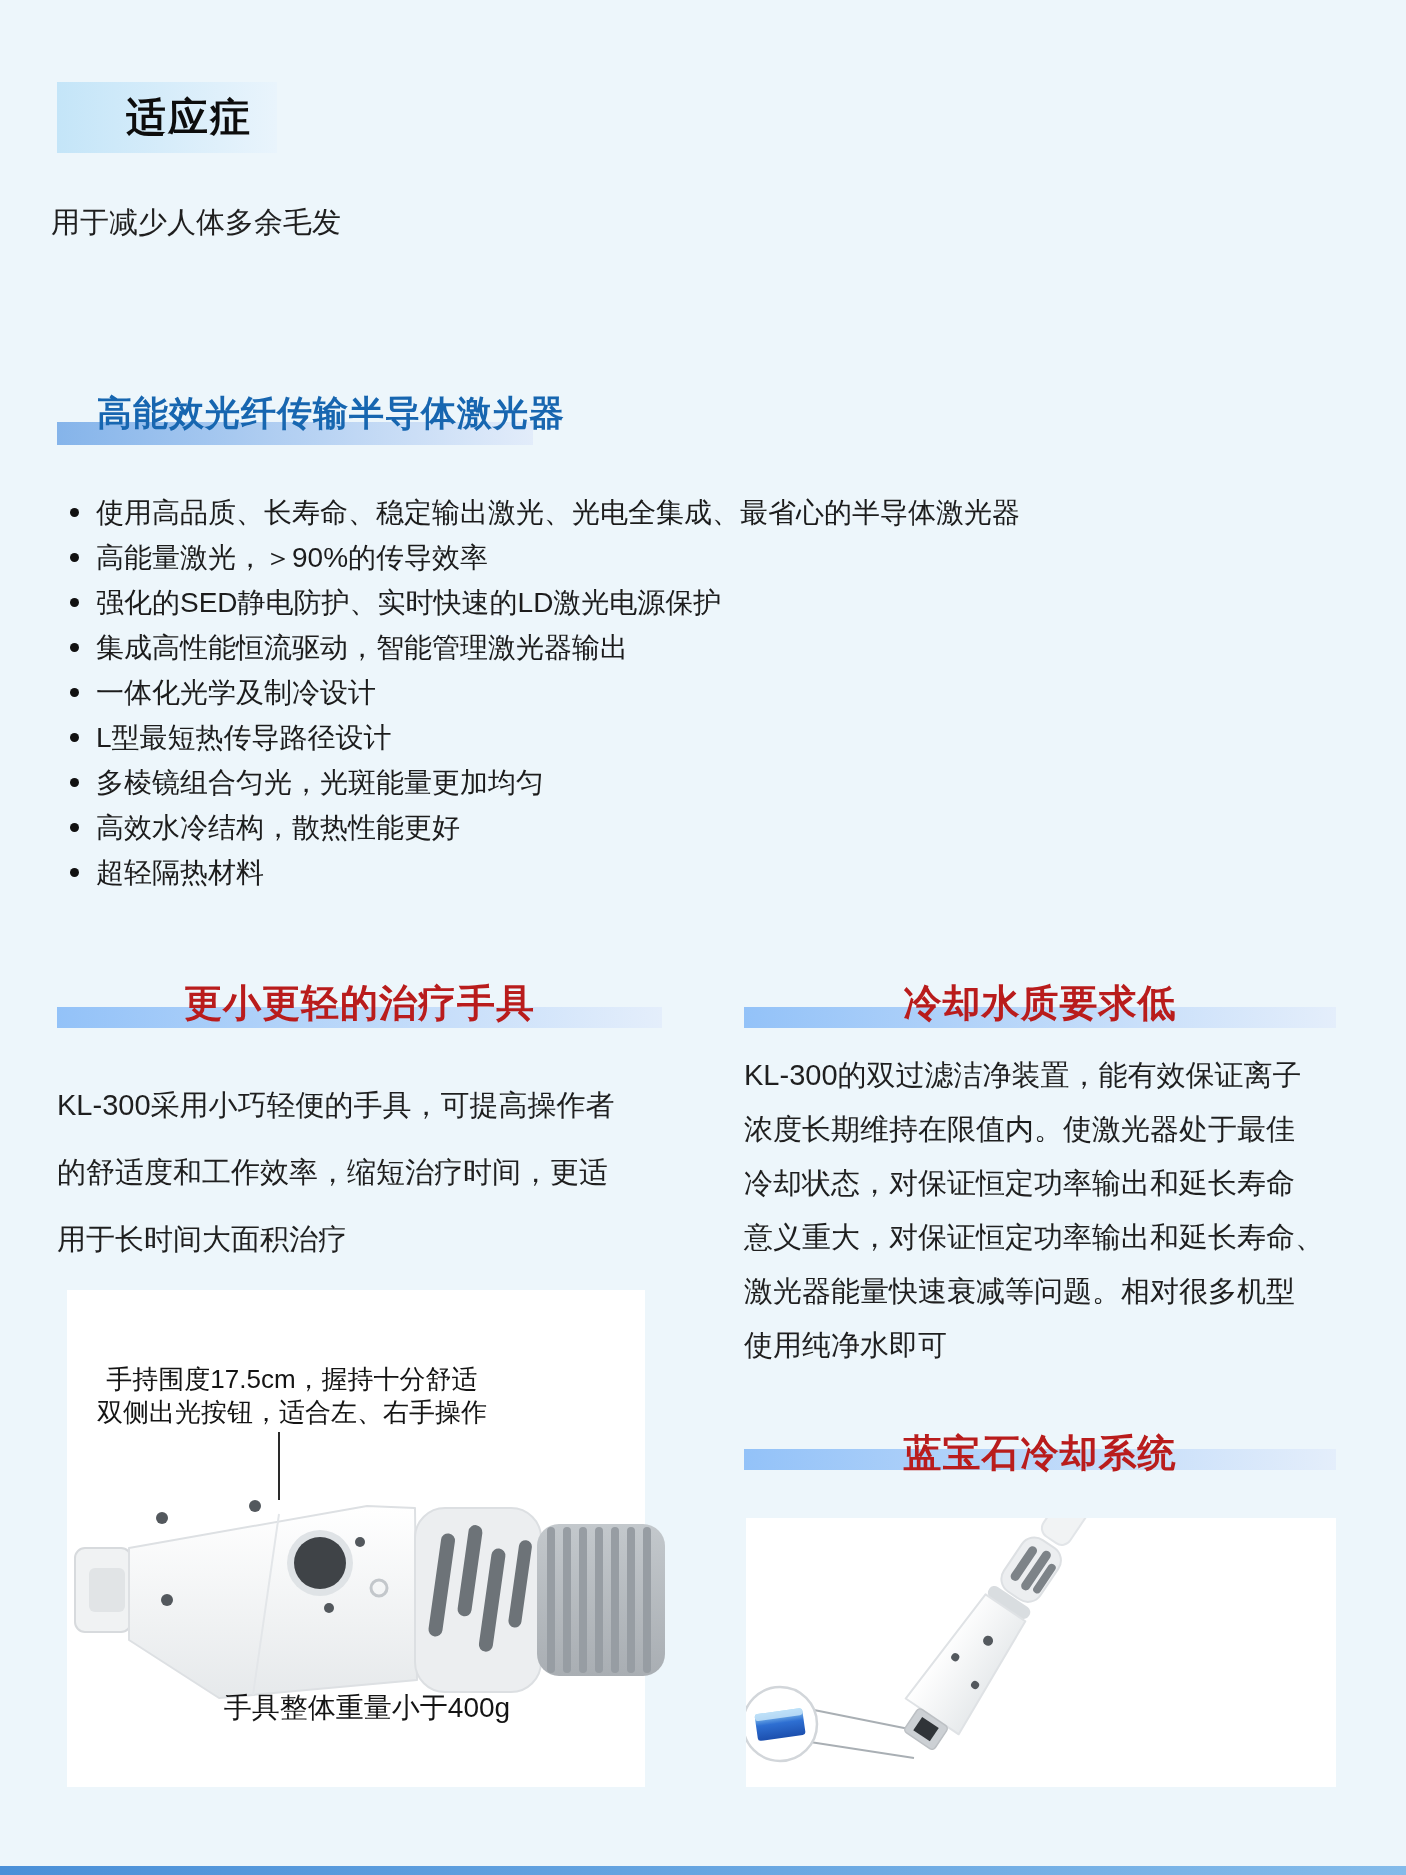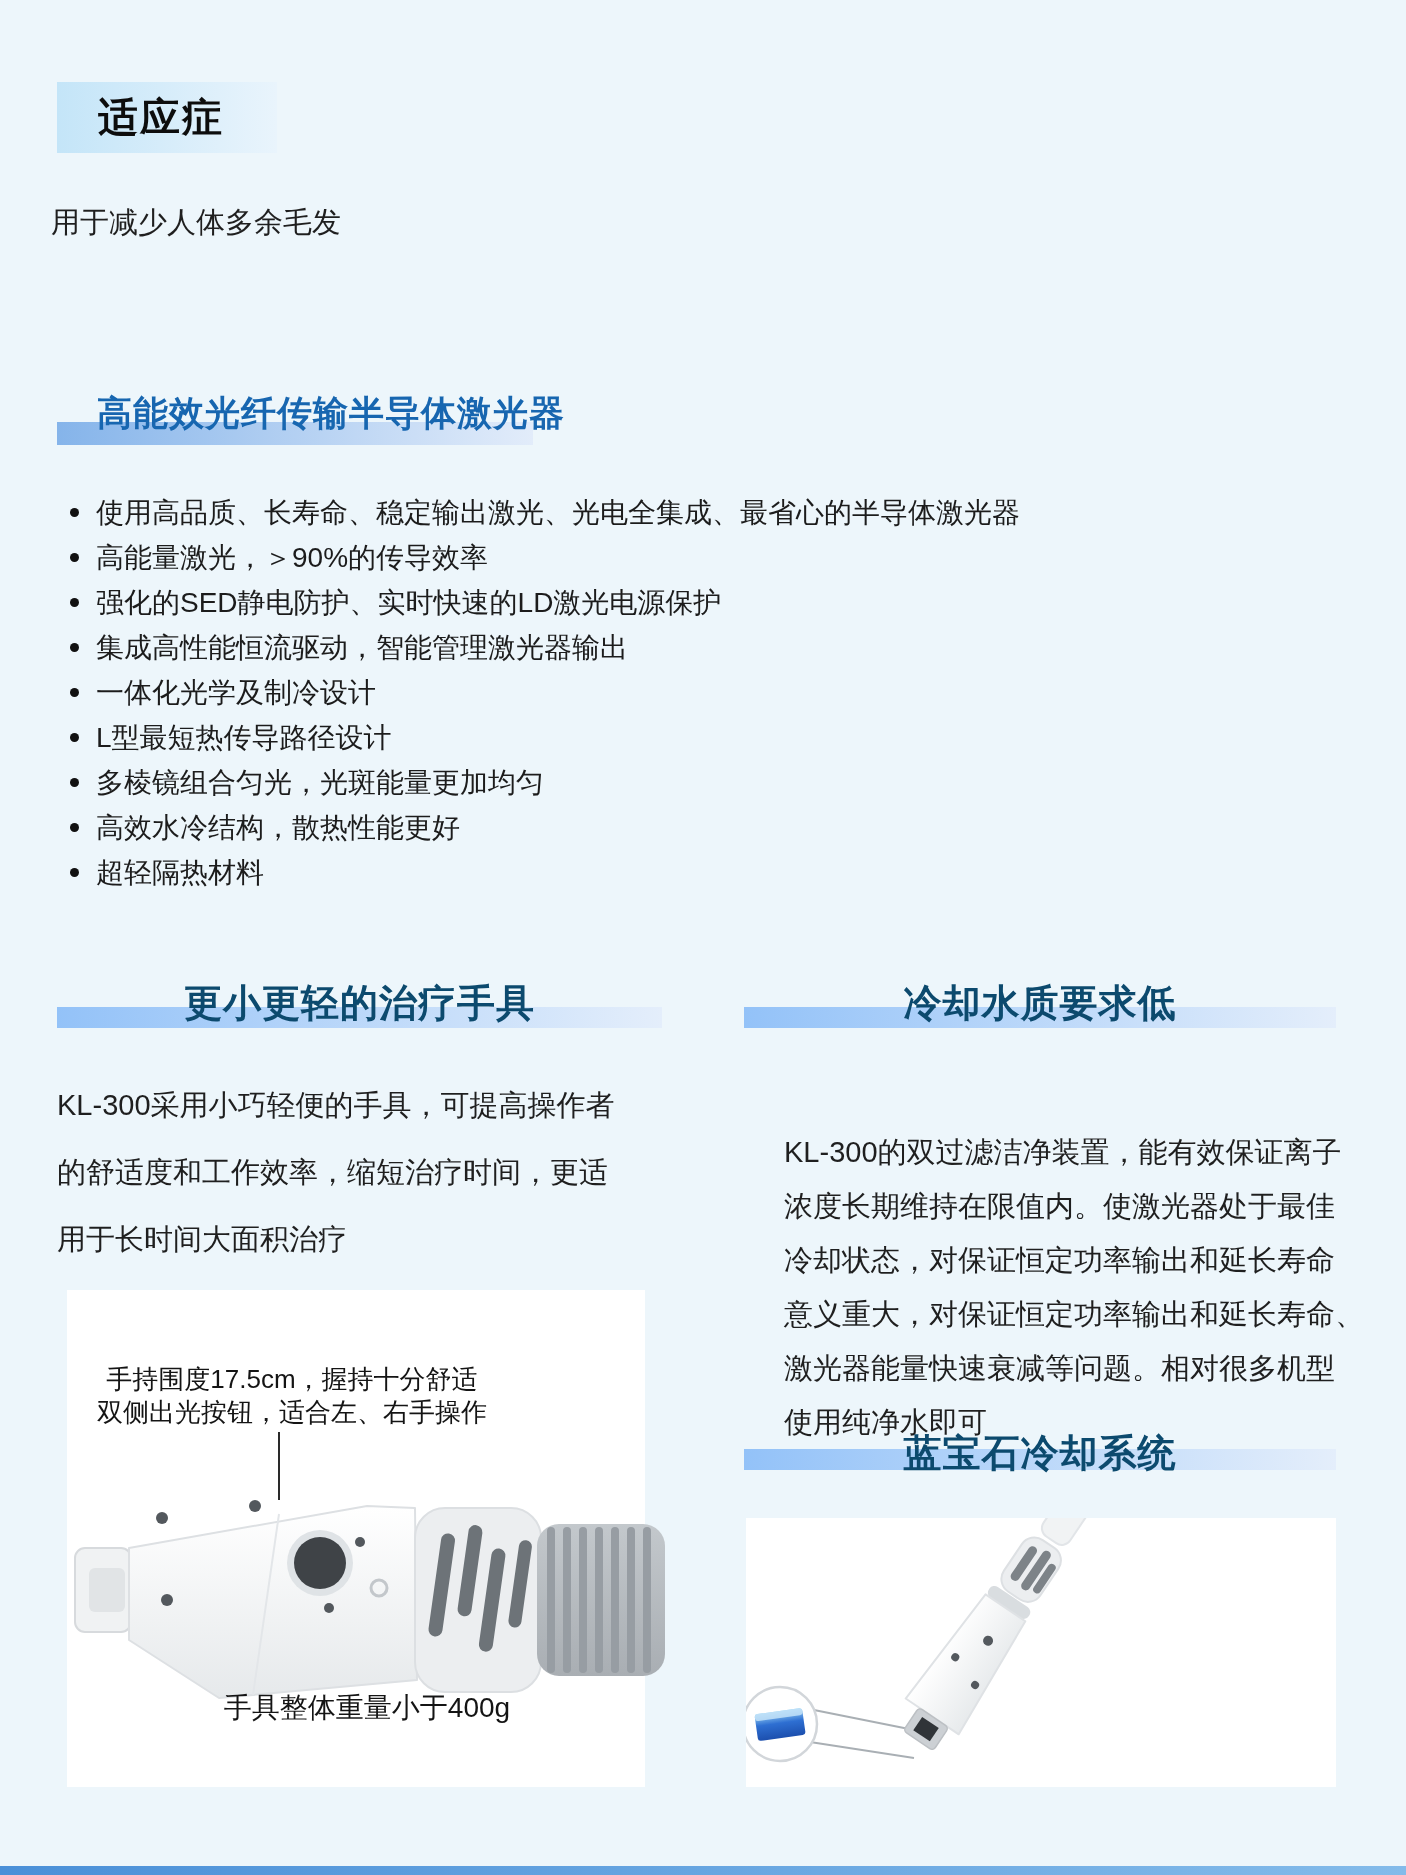--- a/index.html
+++ b/index.html
@@ -15,21 +15,21 @@
   .abs{position:absolute;}
   .title-box{
     position:absolute;
     left:57px;
     width:220px;
     height:71px;
     background:linear-gradient(90deg,#c4e5f8 0%,#e9f4fc 100%);
     display:flex;
     align-items:center;
     box-sizing:border-box;
-    padding-left:41px;
+    padding-left:69px;
     font-size:40px;
     font-weight:900;
     color:#0d0d0d;
     letter-spacing:2px;
   }
   .plain-para{
     position:absolute;
     font-size:29px;
     color:#1f1f1f;
     line-height:40px;
@@ -49,21 +49,21 @@
     font-size:35px;
     font-weight:900;
     color:#1766b0;
     letter-spacing:1px;
     white-space:nowrap;
   }
   .col-heading{
     position:absolute;
     font-size:38px;
     font-weight:900;
-    color:#0c4a6e;
+    color:#b91c1c;
     text-align:center;
     letter-spacing:1px;
     white-space:nowrap;
   }
   .bullet-list{
     position:absolute;
     left:70px;
     top:490px;
     width:1300px;
     list-style:none;
@@ -185,21 +185,21 @@
 
   <div class="col-bar" style="left:744px;top:1007px;width:592px;"></div>
   <div class="col-heading" style="left:744px;top:978px;width:592px;">冷却水质要求低</div>
 
   <div class="abs left-para" style="left:57px;top:1072px;">
     <div class="para-line">KL-300采用小巧轻便的手具，可提高操作者</div>
     <div class="para-line">的舒适度和工作效率，缩短治疗时间，更适</div>
     <div class="para-line">用于长时间大面积治疗</div>
   </div>
 
-  <div class="abs right-para" style="left:744px;top:1125px;margin-left:40px;">
+  <div class="abs right-para" style="left:744px;top:1048px;">
     <div class="para-line">KL-300的双过滤洁净装置，能有效保证离子</div>
     <div class="para-line">浓度长期维持在限值内。使激光器处于最佳</div>
     <div class="para-line">冷却状态，对保证恒定功率输出和延长寿命</div>
     <div class="para-line">意义重大，对保证恒定功率输出和延长寿命、</div>
     <div class="para-line">激光器能量快速衰减等问题。相对很多机型</div>
     <div class="para-line">使用纯净水即可</div>
   </div>
 
   <div class="col-bar" style="left:744px;top:1449px;width:592px;"></div>
   <div class="col-heading" style="left:744px;top:1428px;width:592px;">蓝宝石冷却系统</div>

